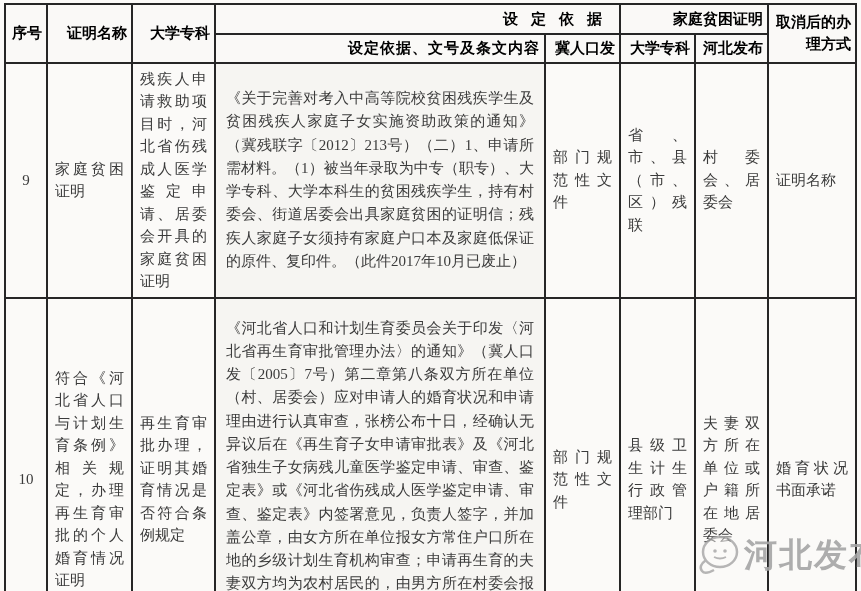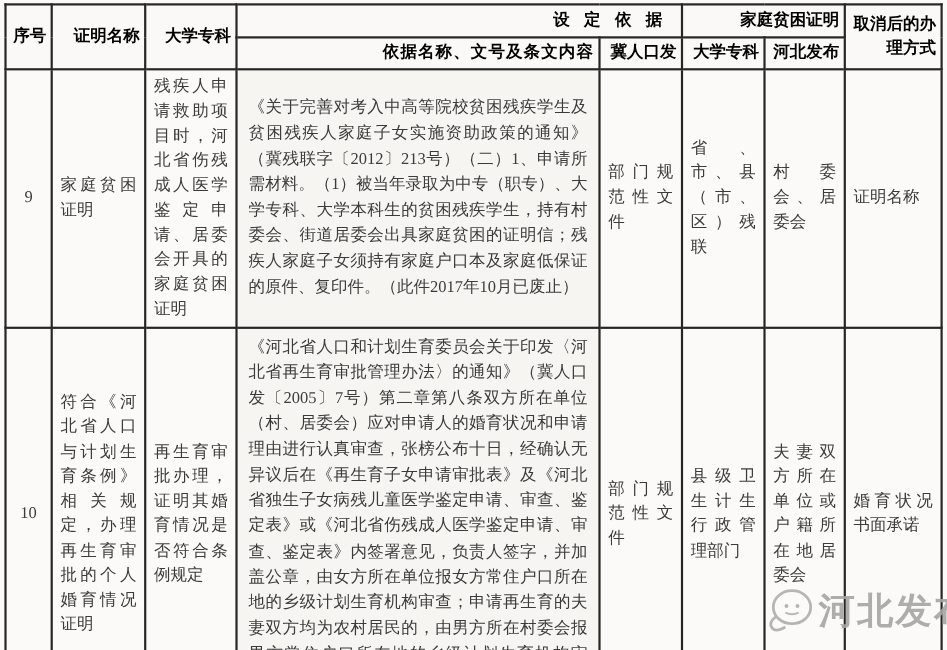--- a/index.html
+++ b/index.html
@@ -54,21 +54,21 @@
   td.c-serial{text-align:center;}
   td.jcell{
     text-align:justify;
     text-justify:inter-character;
     word-break:break-all;
   }
   td.basis-cell{
     text-align:justify;
     text-justify:inter-character;
     word-break:break-all;
-    padding:6px 10px;
+    padding:18px 10px;
     font-size:15px;
     line-height:1.55;
     background:#f6f5f2;
   }
   
   .watermark{
     position:absolute;
     left:692px;top:530px;
     display:flex;align-items:center;
     z-index:5;
@@ -104,21 +104,21 @@
     <tbody>
         <tr class="hrow1">
       <th rowspan="2">序号</th>
       <th rowspan="2">证明名称</th>
       <th rowspan="2">大学专科</th>
       <th colspan="2" class="group-basis">设定依据</th>
       <th colspan="2">家庭贫困证明</th>
       <th rowspan="2">取消后的办理方式</th>
     </tr>
     <tr class="hrow2">
-      <th class="h-basis-content">依据名称、文号及条文内容</th>
+      <th class="h-basis-content">设定依据、文号及条文内容</th>
       <th>冀人口发</th>
       <th>大学专科</th>
       <th>河北发布</th>
     </tr>
 
     <tr class="r9">
       <td class="c-serial">9</td>
       <td class="jcell">家庭贫困证明</td>
       <td class="jcell">残疾人申请救助项目时，河北省伤残成人医学鉴定申请、居委会开具的家庭贫困证明</td>
       <td class="basis-cell">《关于完善对考入中高等院校贫困残疾学生及贫困残疾人家庭子女实施资助政策的通知》（冀残联字〔2012〕213号）（二）1、申请所需材料。（1）被当年录取为中专（职专）、大学专科、大学本科生的贫困残疾学生，持有村委会、街道居委会出具家庭贫困的证明信；残疾人家庭子女须持有家庭户口本及家庭低保证的原件、复印件。（此件2017年10月已废止）</td>

